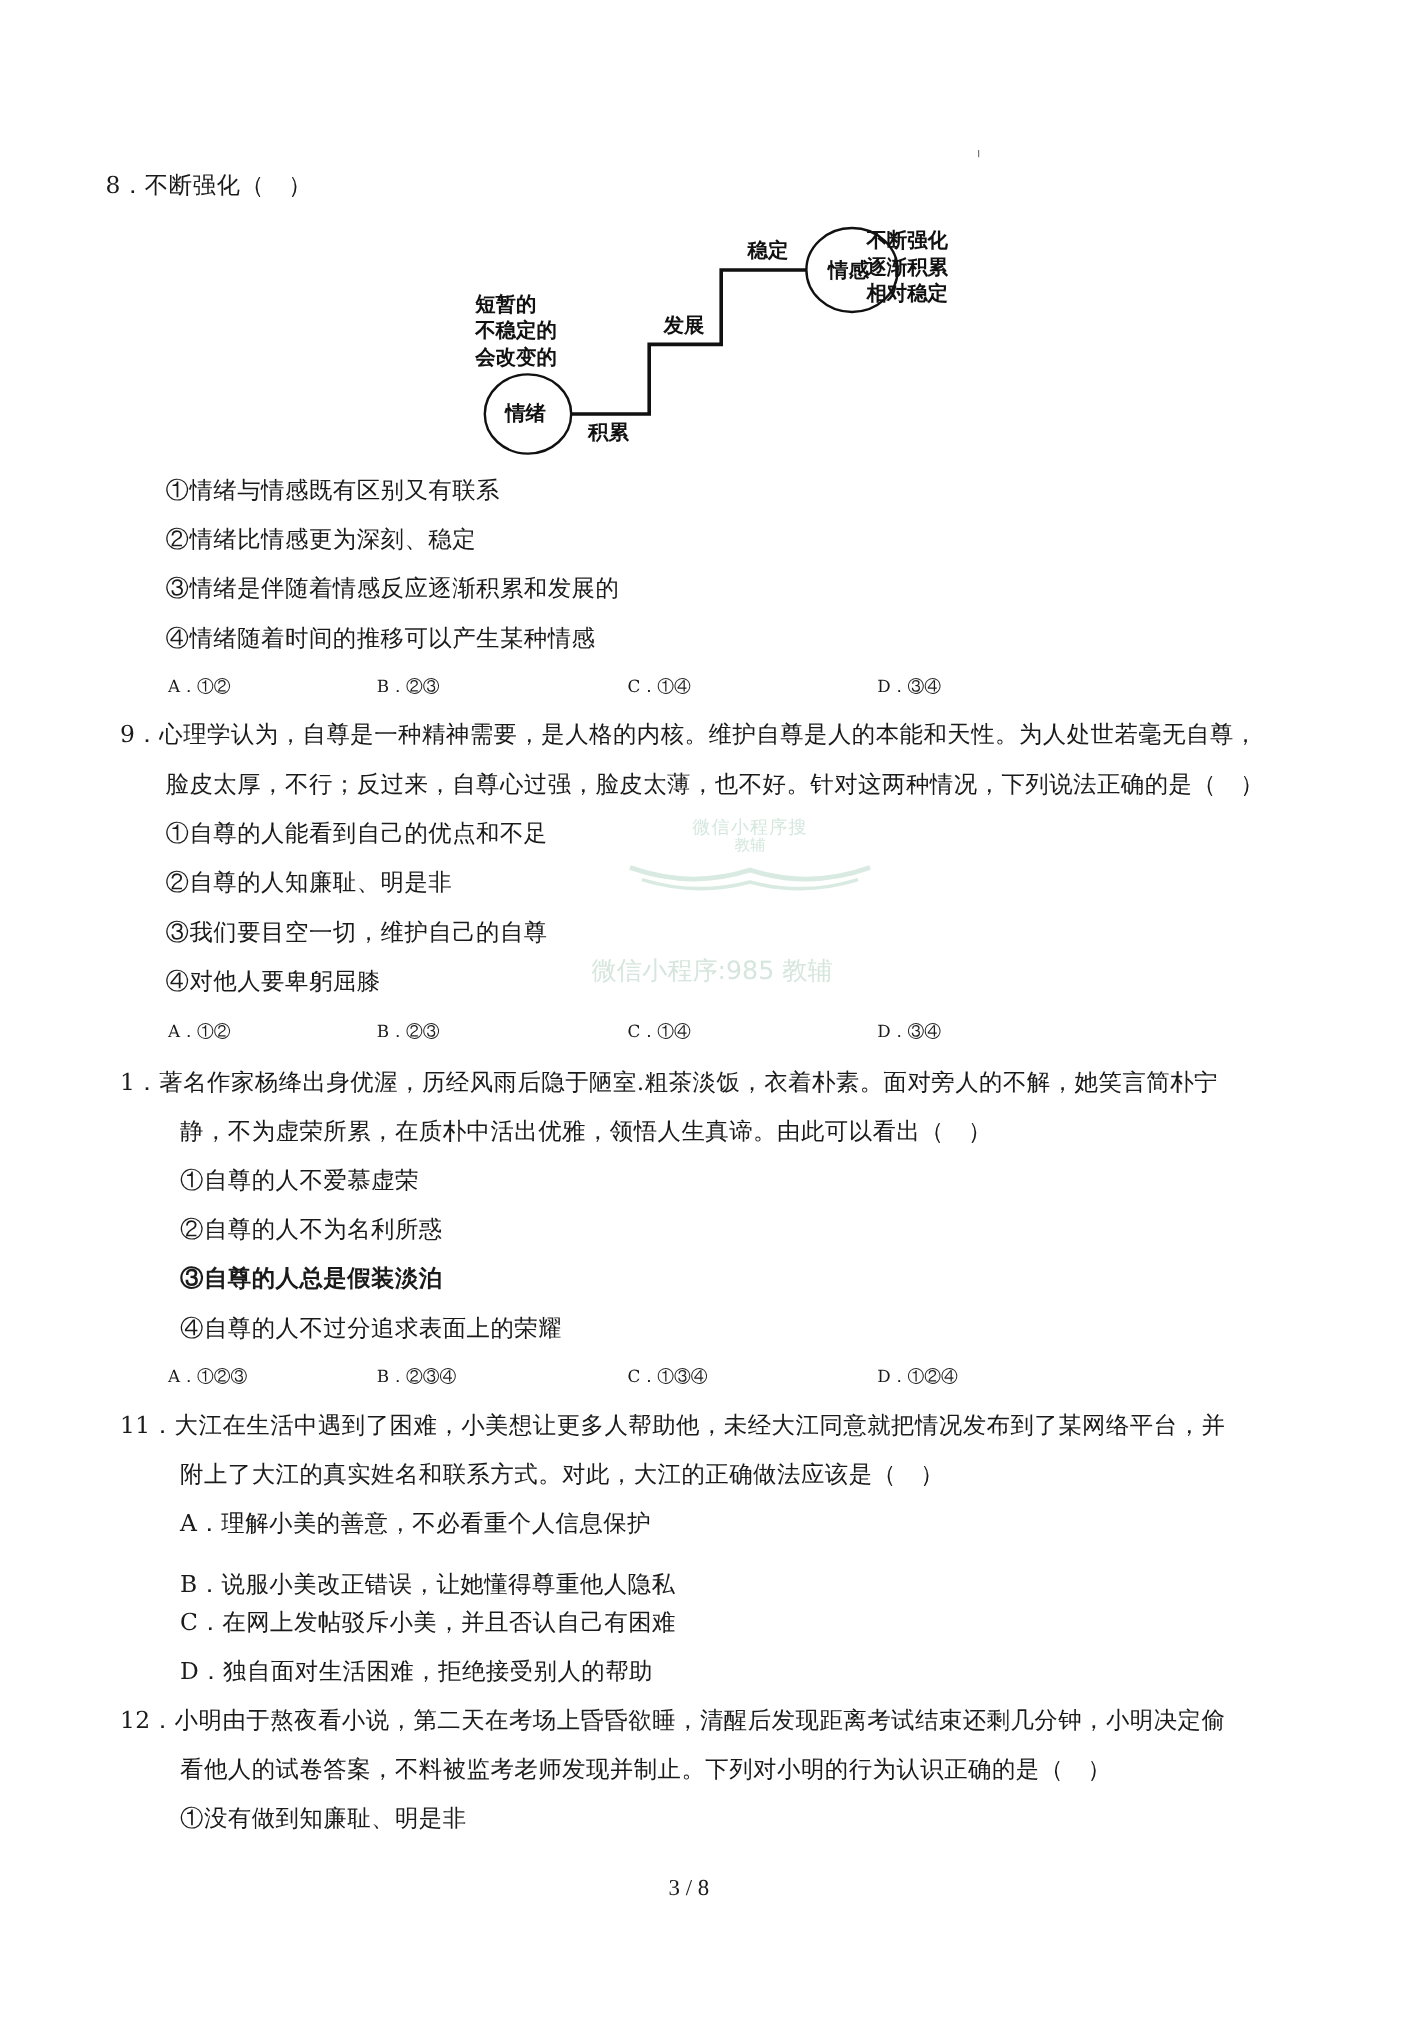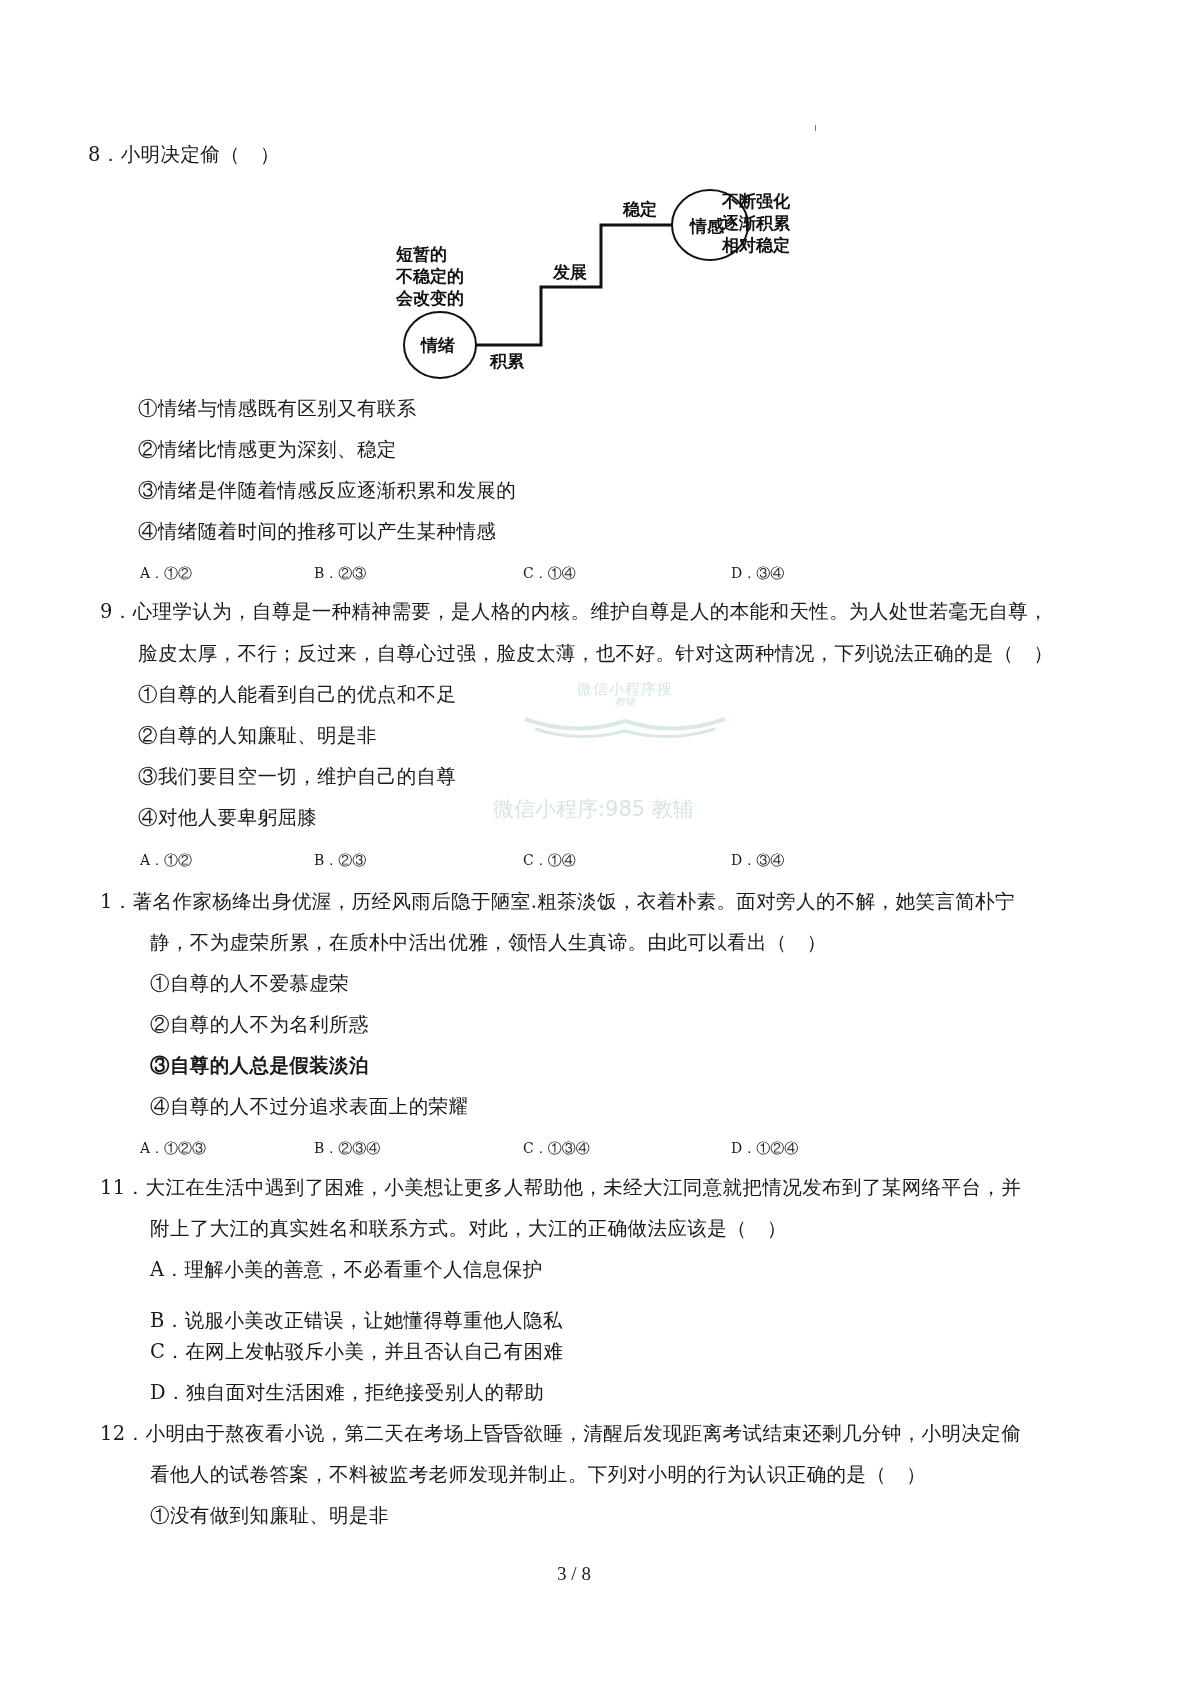--- a/index.html
+++ b/index.html
@@ -8,34 +8,34 @@
   .line { position: absolute; font-size: 19.5px; line-height: 24px; white-space: nowrap; letter-spacing: 0.4px; }
   .qnum { display: inline-block; }
   .ans { position: absolute; font-size: 14px; line-height: 24px; white-space: nowrap; }
   .diagram { position: absolute; left: 0; top: 0; width: 1190px; height: 420px; pointer-events: none; }
   .dlabel { position: absolute; font-family: "DejaVu Sans", "Liberation Sans", sans-serif;
             font-size: 17px; line-height: 22px; font-weight: bold; color: #111; white-space: nowrap; }
   .watermark { position: absolute; left: 515px; top: 680px; width: 220px; height: 140px; color: #c9e2d6; text-align: center;
                font-family: "DejaVu Sans", "Liberation Sans", sans-serif; opacity: 0.8; }
   .wm-top { font-size: 15px; letter-spacing: 1px; }
   .wm-num { font-size: 52px; font-weight: bold; line-height: 52px; font-style: italic; letter-spacing: 4px; color: #d3e9de; }
-  .wm-mid { font-size: 10px; margin-top: -4px; font-style: italic; }
+  .wm-mid { font-size: 13px; margin-top: -4px; }
   .wm-bot { position: absolute; left: 493px; top: 795px; font-size: 21px; color: #d6e6de;
             font-family: "DejaVu Sans", "Liberation Sans", sans-serif; white-space: nowrap; }
   .footer { position: absolute; top: 1563px; left: 0; width: 1148px; text-align: center; font-size: 19px;
             font-family: "Liberation Serif", serif; }
   .tick { position: absolute; left: 815px; top: 125px; width: 1px; height: 6px; background: #777; }
 </style>
 </head>
 <body>
 
 <div class="tick"></div>
 
 <div class="line" style="left:88px; top:143px;">
-  <span class="qnum">8．</span><span>小明决定偷（　）</span>
+  <span class="qnum">8．</span><span>不断强化（　）</span>
 </div>
 
 <svg class="diagram" viewBox="0 0 1190 420" width="1190" height="420">
   <ellipse cx="440" cy="345" rx="36" ry="33" fill="none" stroke="#111" stroke-width="2"></ellipse>
   <ellipse cx="710" cy="225" rx="38" ry="35" fill="none" stroke="#111" stroke-width="2"></ellipse>
   <polyline points="476,345 541,345 541,287 601,287 601,225 672,225" fill="none" stroke="#111" stroke-width="3"></polyline>
 </svg>
 <div class="dlabel" style="left:396px; top:243px; line-height:22px;">
   <div>短暂的</div>
   <div>不稳定的</div>

